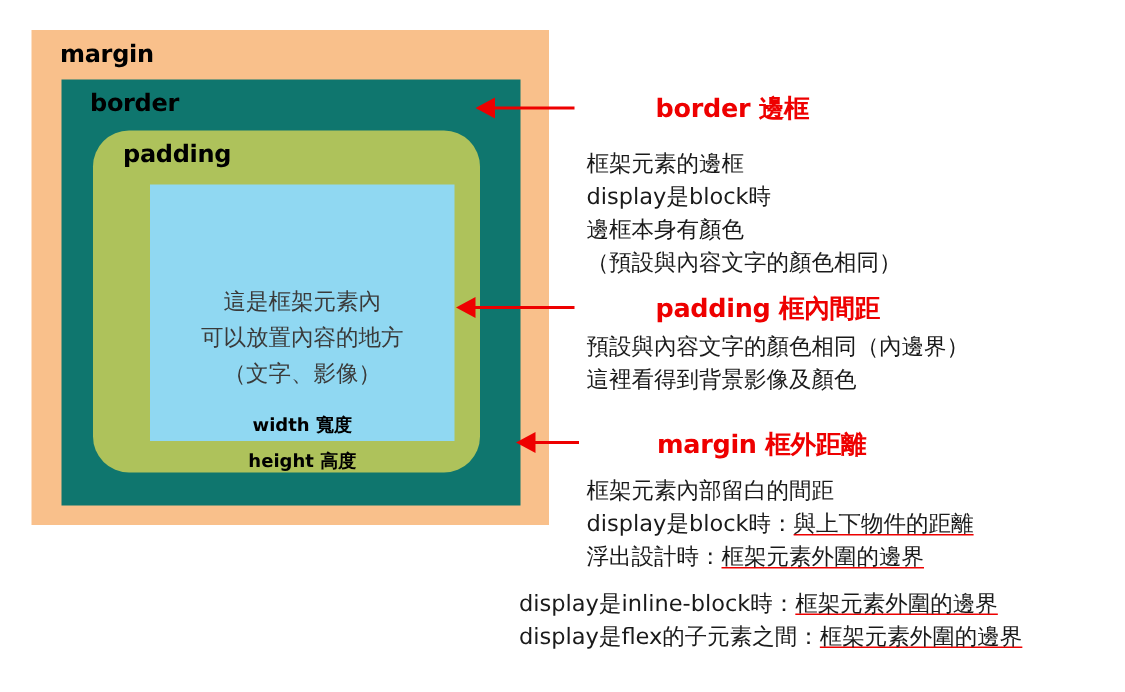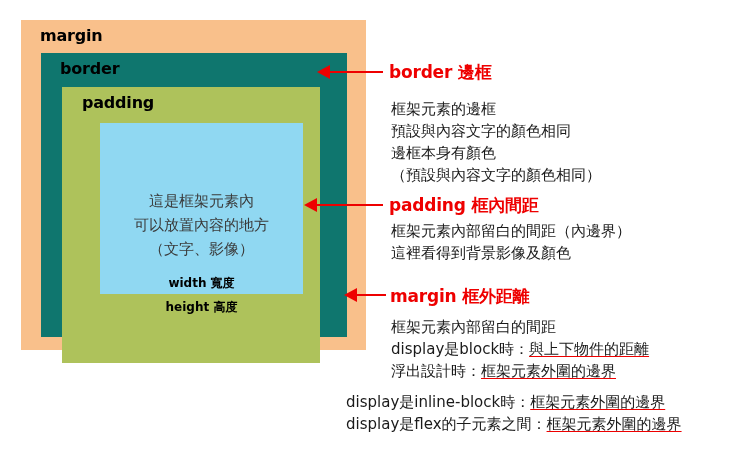--- a/index.html
+++ b/index.html
@@ -39,23 +39,24 @@
     width: 306px;
     height: 284px;
     background: #0f766e;
     box-sizing: border-box;
   }
   .box-padding {
     position: absolute;
     left: 21px;
     top: 34px;
     width: 258px;
-    height: 276px;
+    height: 228px;
     background: #aec25b;
     box-sizing: border-box;
+    border-radius: 24px;
   }
   .box-content {
     position: absolute;
     left: 38px;
     top: 36px;
     width: 203px;
     height: 171px;
     background: #90d8f2;
     box-sizing: border-box;
   }
@@ -123,20 +124,21 @@
   #arrow-margin  { left: 344px; top: 288px; width: 42px; }
 
   
   .ann-head {
     position: absolute;
     color: #ee0000;
     font-weight: bold;
     font-size: 17px;
     white-space: nowrap;
     letter-spacing: -0.2px;
+    margin-left: 48px;
   }
   .ann-body {
     position: absolute;
     color: #1a1a1a;
     font-size: 15px;
     line-height: 22px;
     white-space: nowrap;
   }
   .ann-body div { white-space: nowrap; }
   .u { text-decoration: underline; text-decoration-color: #ee0000; text-underline-offset: 2px; }
@@ -186,28 +188,28 @@
     <div class="shaft" style="width:70px"></div>
   </div>
   <div class="arrow" id="arrow-margin">
     <div class="head"></div>
     <div class="shaft" style="width:33px"></div>
   </div>
 
   <div class="ann-head" id="ann-border-head">border 邊框</div>
   <div class="ann-body" id="ann-border-body">
     <div>框架元素的邊框</div>
-    <div>預設與內容文字的顏色相同</div>
+    <div>display是block時</div>
     <div>邊框本身有顏色</div>
     <div>（預設與內容文字的顏色相同）</div>
   </div>
 
   <div class="ann-head" id="ann-padding-head">padding 框內間距</div>
   <div class="ann-body" id="ann-padding-body">
-    <div>框架元素內部留白的間距（內邊界）</div>
+    <div>預設與內容文字的顏色相同（內邊界）</div>
     <div>這裡看得到背景影像及顏色</div>
   </div>
 
   <div class="ann-head" id="ann-margin-head">margin 框外距離</div>
   <div class="ann-body" id="ann-margin-body">
     <div>框架元素內部留白的間距</div>
     <div><span>display是block時：</span><span class="u">與上下物件的距離</span></div>
     <div><span>浮出設計時：</span><span class="u">框架元素外圍的邊界</span></div>
   </div>
 

